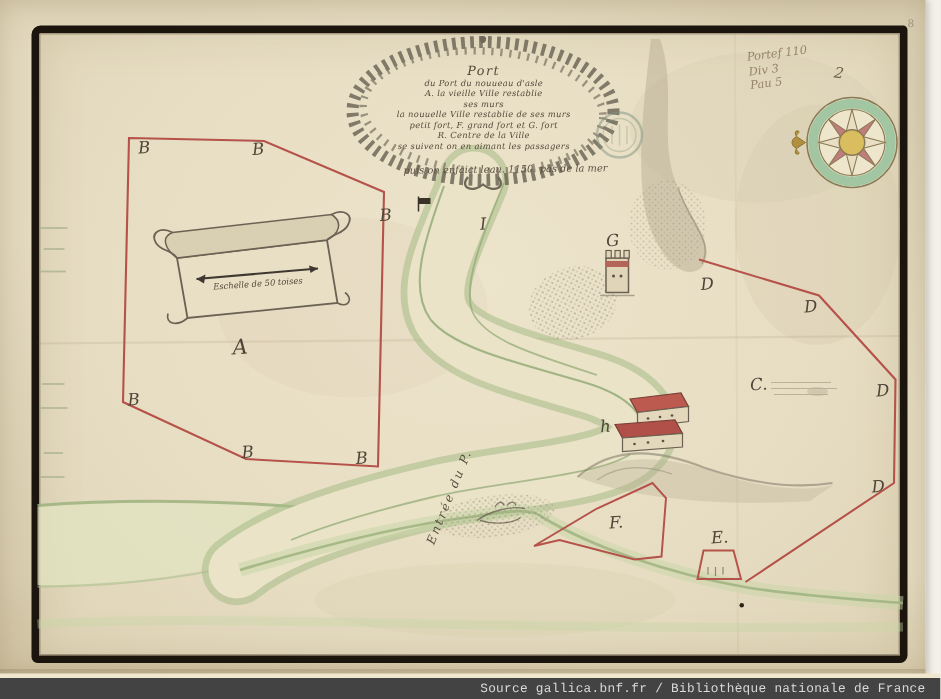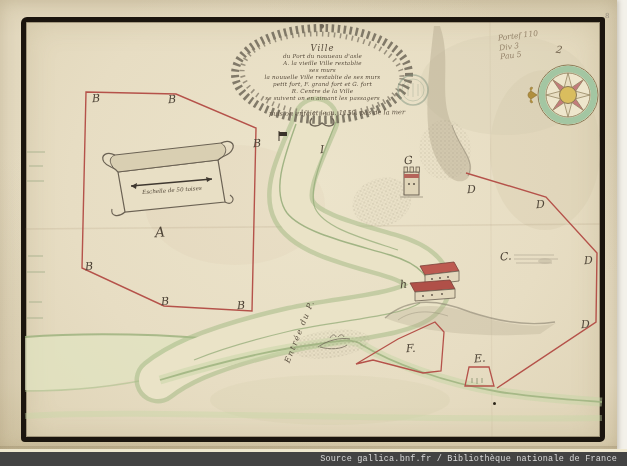--- a/index.html
+++ b/index.html
@@ -218,21 +218,21 @@
 
     <g stroke="#8f8774" fill="none" opacity="0.5">
       <path d="M514,255 h40" stroke-width="0.8"></path>
       <path d="M514,259 h44" stroke-width="0.8"></path>
       <path d="M516,263 h36" stroke-width="0.8"></path>
       <ellipse cx="545" cy="261" rx="7" ry="3" fill="#8f8774" stroke="none" opacity="0.5"></ellipse>
     </g>
   </svg>
 
   <div class="cartouche-text">
-      <div class="cart-line first">Ville</div>
+      <div class="cart-line first">Port</div>
       <div class="cart-line">du Port du nouueau d'asle</div>
       <div class="cart-line">A. la vieille Ville restablie</div>
       <div class="cart-line">ses murs</div>
       <div class="cart-line">la nouuelle Ville restablie de ses murs</div>
       <div class="cart-line">petit fort, F. grand fort et G. fort</div>
       <div class="cart-line">R. Centre de la Ville</div>
       <div class="cart-line">se suivent on en aimant les passagers</div>
     </div>
   <div class="cartouche-subtitle">puis on enfaict leau. 1150. pas de la mer</div>
 

